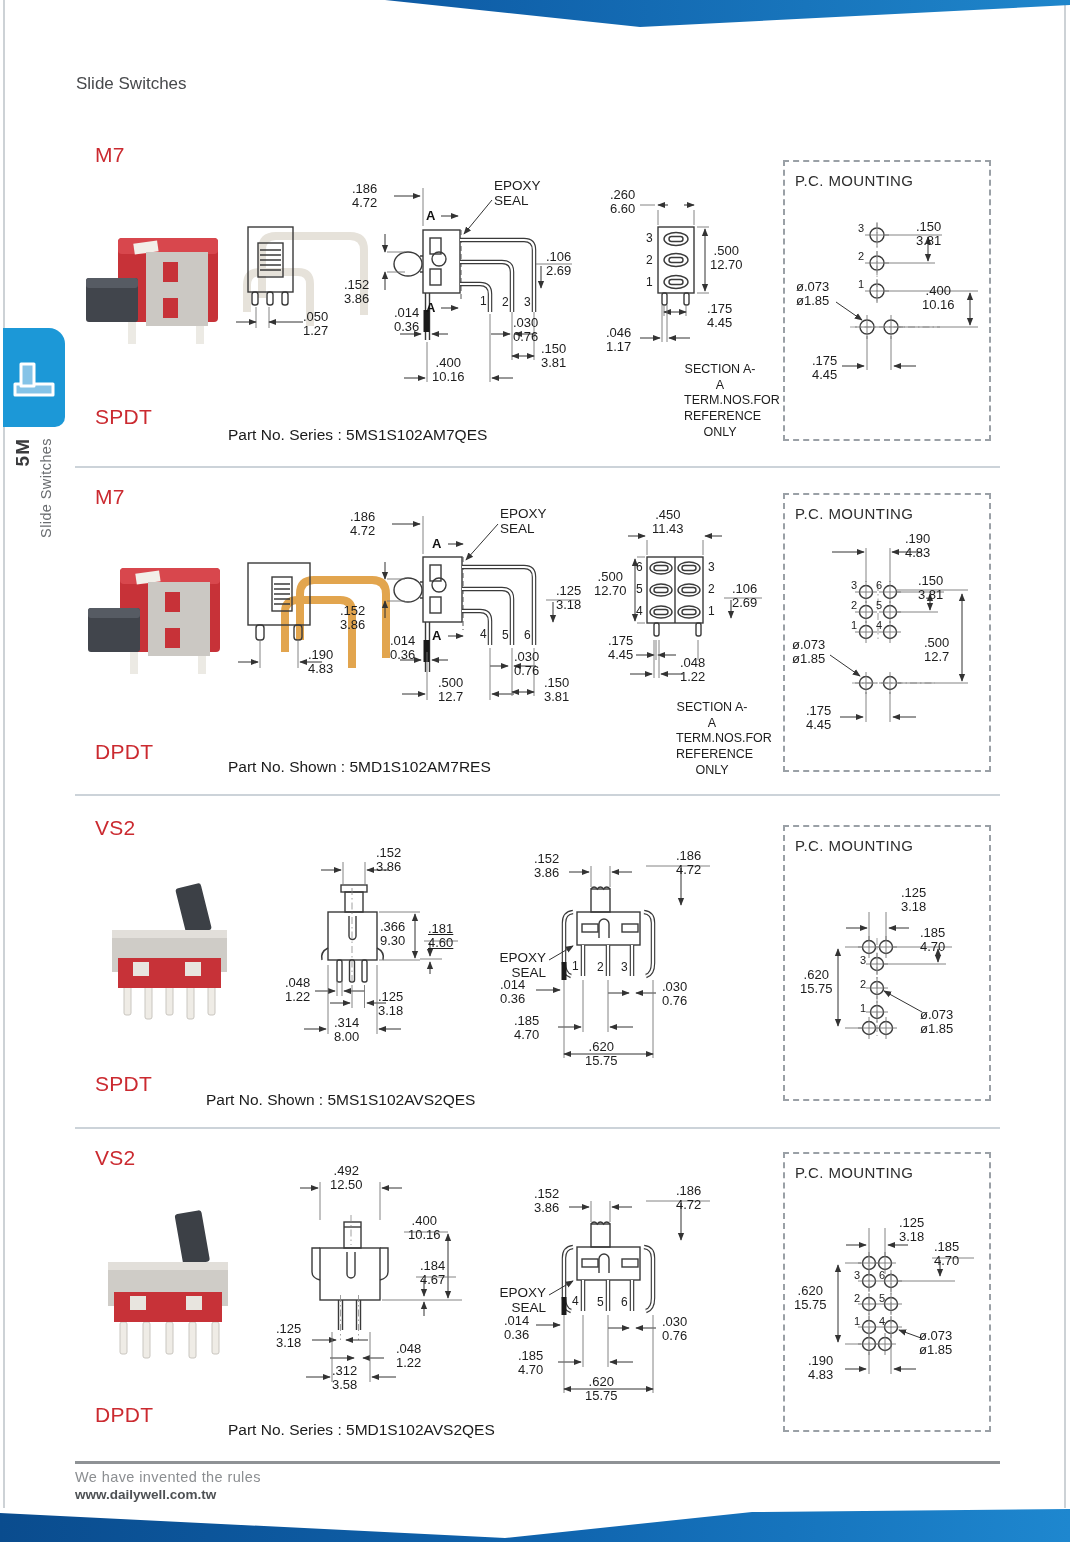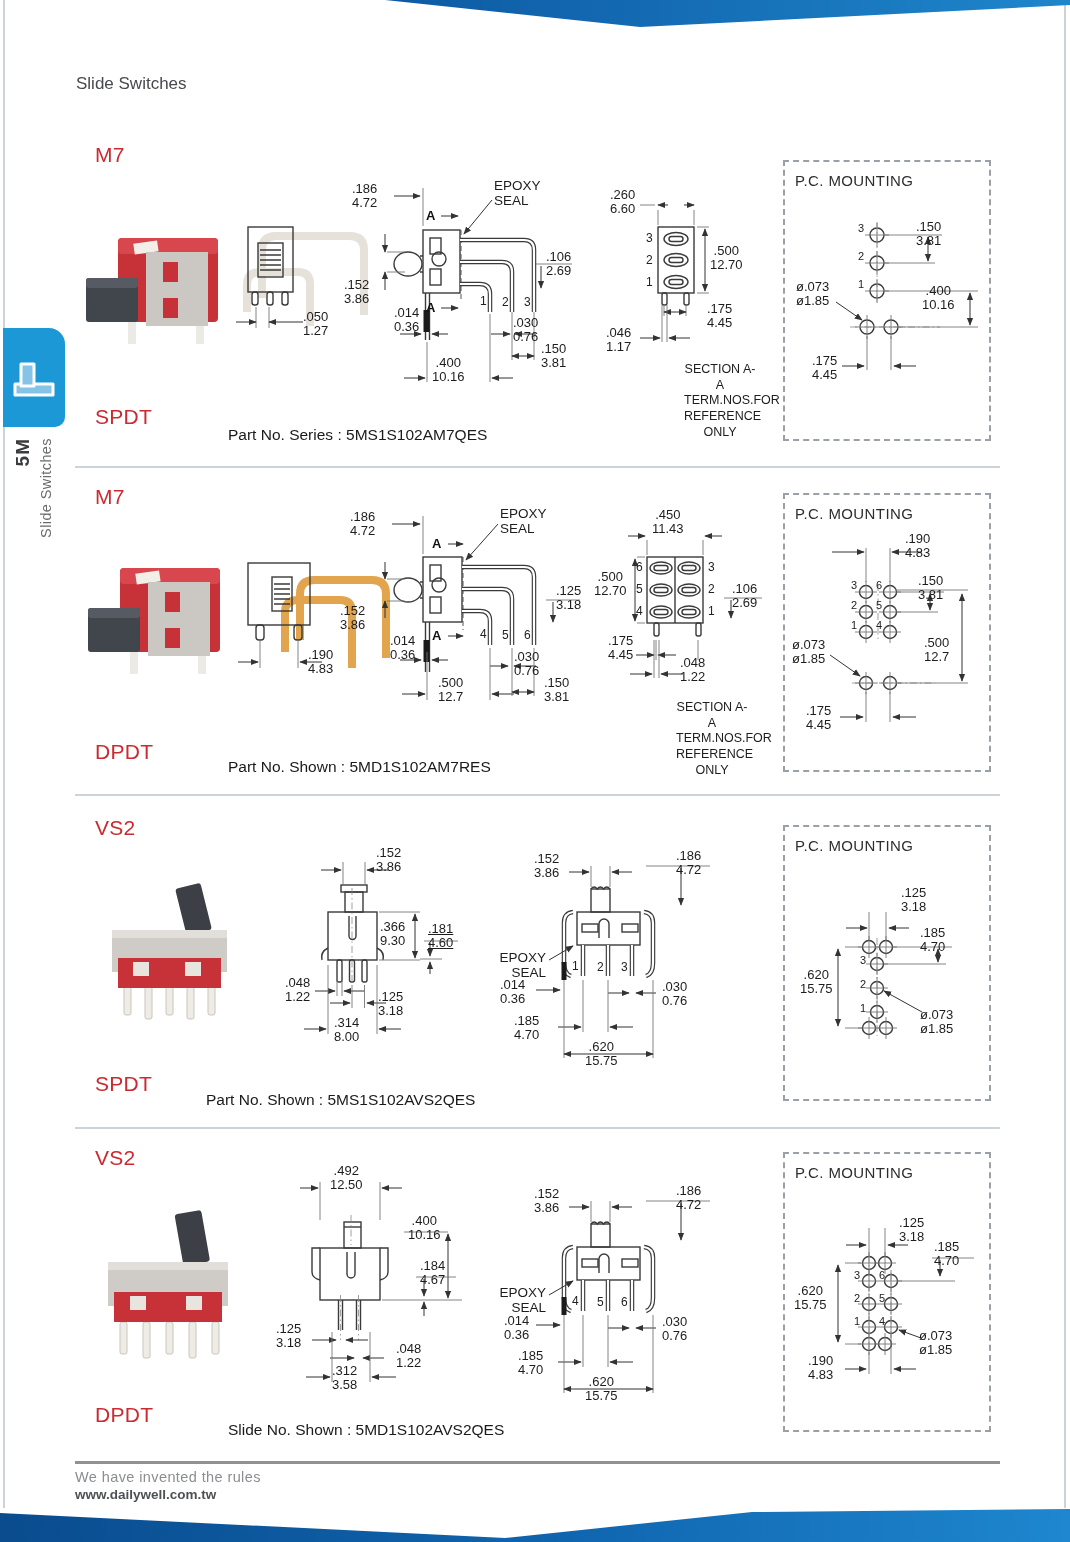--- a/index.html
+++ b/index.html
@@ -822,21 +822,21 @@
 
   <div class="abs t" style="left:572px;top:959px;">1</div>
   <div class="abs t" style="left:597px;top:960px;">2</div>
   <div class="abs t" style="left:621px;top:960px;">3</div>
   <div class="abs hl" style="left:860px;top:954px;">3</div>
   <div class="abs hl" style="left:860px;top:978px;">2</div>
   <div class="abs hl" style="left:860px;top:1002px;">1</div>
 
   <div class="abs red" style="left:95px;top:1146px;">VS2</div>
   <div class="abs red" style="left:95px;top:1403px;">DPDT</div>
-  <div class="abs part" style="left:228px;top:1421px;">Slide No. Shown : 5MD1S102AVS2QES</div>
+  <div class="abs part" style="left:228px;top:1421px;">Part No. Series : 5MD1S102AVS2QES</div>
   <div class="abs pct" style="left:795px;top:1164px;">P.C. MOUNTING</div>
   <div class="abs epoxy r" style="left:496px;top:1285px;width:50px;">
     <span>EPOXY</span>
       <span>SEAL</span>
   </div>
 
   <div class="abs dim" style="left:330px;top:1164px;">
       <span>.492</span>
       <span>12.50</span>
     </div>

